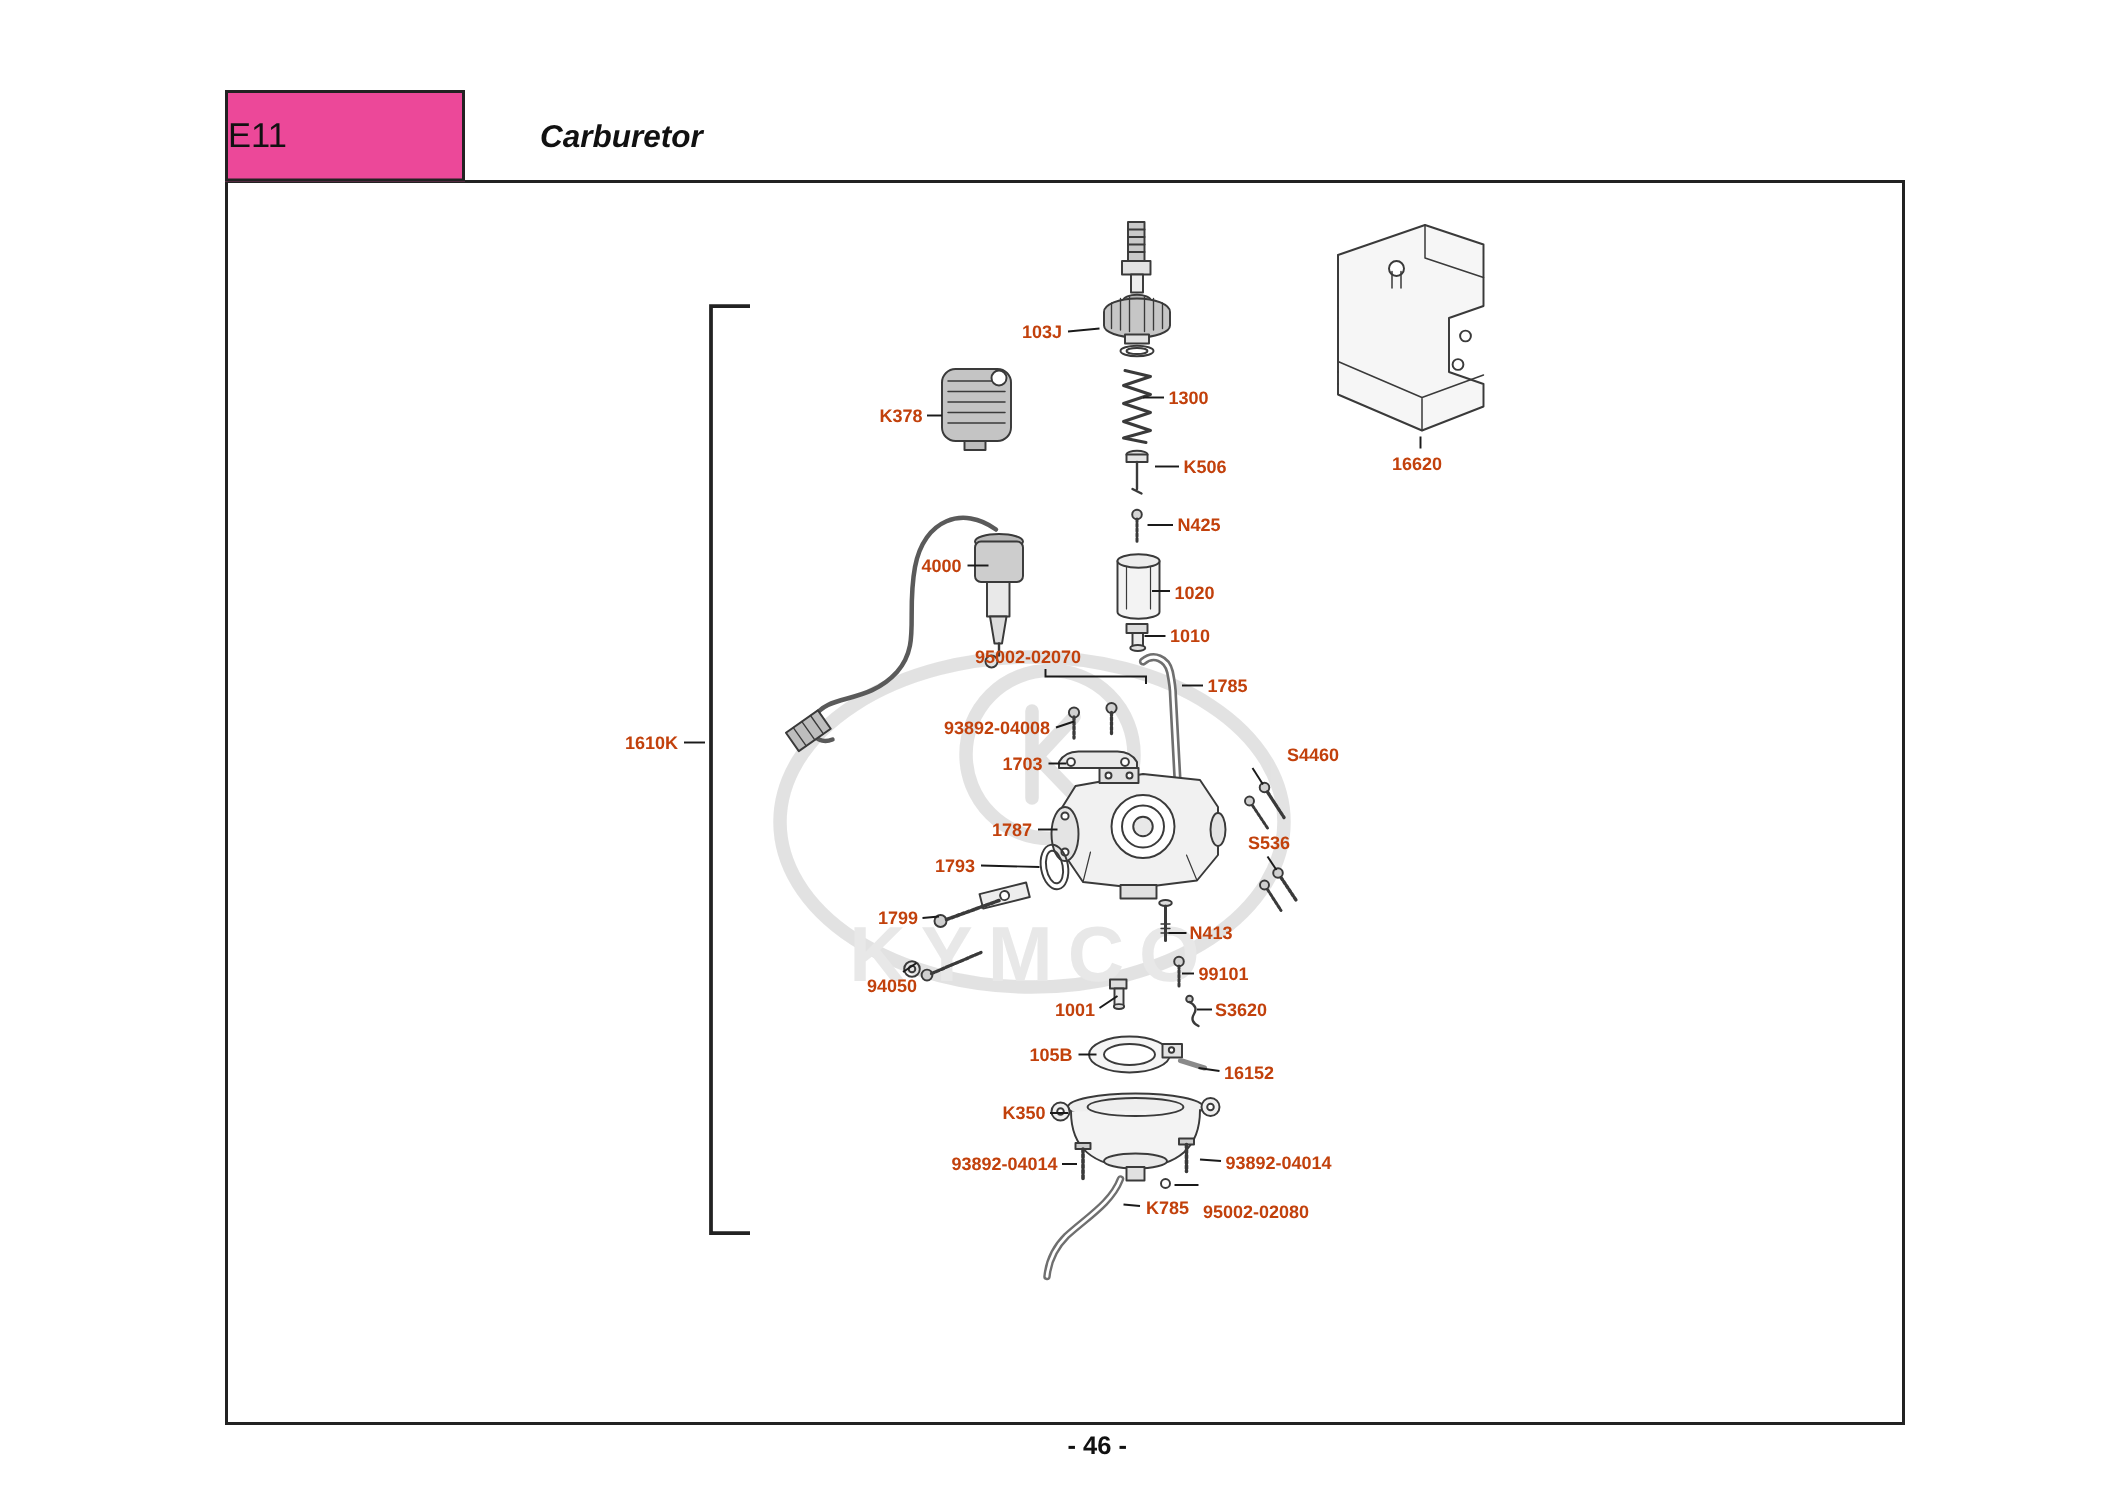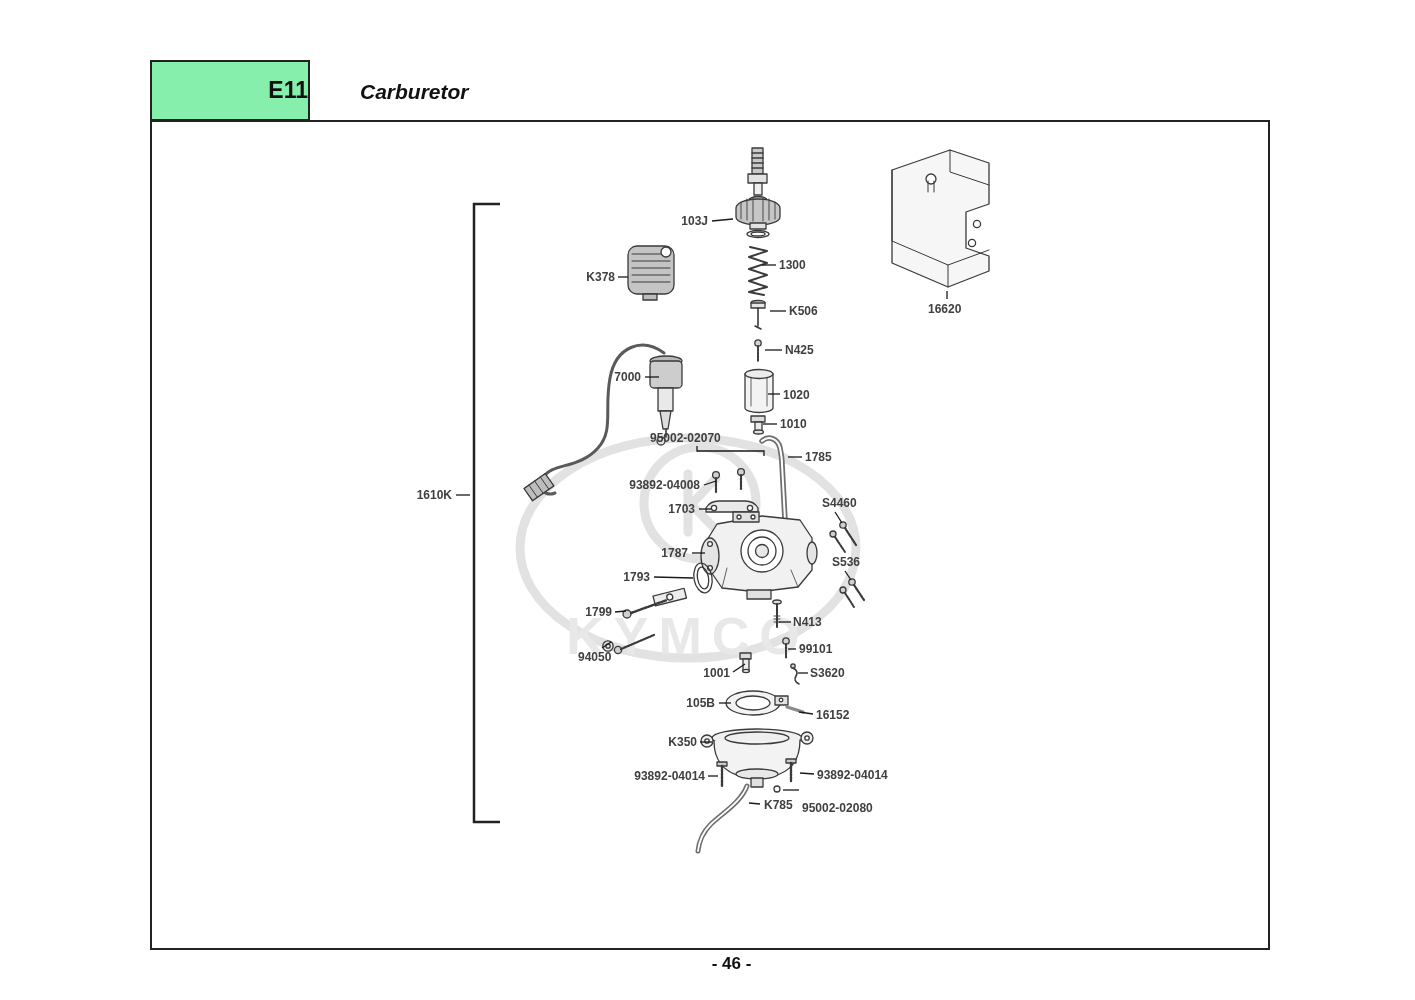--- a/index.html
+++ b/index.html
@@ -10,23 +10,23 @@
     height: 1000px;
     background: #ffffff;
     font-family: "Liberation Sans", sans-serif;
     overflow: hidden;
   }
   .code-box {
     position: absolute;
     left: 150px; top: 60px;
     width: 160px; height: 61px;
     border: 2px solid #222;
-    display: flex; align-items: center; justify-content: flex-end;
-    font-size: 23px; font-weight: bold; color: #111;
-    background: #86efac;
+    display: flex; align-items: center; justify-content: flex-start;
+    font-size: 23px; font-weight: normal; color: #111;
+    background: #ec4899;
     z-index: 3;
   }
   .page-title {
     position: absolute;
     left: 360px; top: 80px;
     font-size: 21px; font-weight: bold; color: #111;
     z-index: 3;
     font-style: italic;
   }
   .frame {
@@ -44,21 +44,21 @@
     font-size: 17px; font-weight: bold; color: #111; margin-left: 48px;
   }
   svg.diagram {
     position: absolute; left: 0; top: 0;
     z-index: 2;
   }
   .part-label {
     position: absolute;
     font-size: 12px;
     font-weight: bold;
-    color: #404040;
+    color: #c2410c;
     white-space: nowrap;
     z-index: 4;
   }
   .ra { text-align: right; }
 </style>
 </head>
 <body>
 
 <div class="page">
 
@@ -317,28 +317,28 @@
       <path d="M618,277 L628,277"></path>
       <path d="M947,299 L947,291"></path>
       <path d="M456,495 L470,495"></path>
     </g>
   </svg>
 
   <div class="part-label ra" style="left:663px;top:214px;width:45px">103J</div>
   <div class="part-label" style="left:779px;top:258px">1300</div>
   <div class="part-label" style="left:789px;top:304px">K506</div>
   <div class="part-label" style="left:785px;top:343px">N425</div>
-  <div class="part-label ra" style="left:596px;top:370px;width:45px">7000</div>
+  <div class="part-label ra" style="left:596px;top:370px;width:45px">4000</div>
   <div class="part-label" style="left:783px;top:388px">1020</div>
   <div class="part-label" style="left:780px;top:417px">1010</div>
   <div class="part-label" style="left:650px;top:431px">95002-02070</div>
   <div class="part-label" style="left:805px;top:450px">1785</div>
   <div class="part-label ra" style="left:620px;top:478px;width:80px">93892-04008</div>
   <div class="part-label ra" style="left:650px;top:502px;width:45px">1703</div>
-  <div class="part-label" style="left:822px;top:496px">S4460</div>
+  <div class="part-label" style="left:858px;top:496px">S4460</div>
   <div class="part-label ra" style="left:643px;top:546px;width:45px">1787</div>
   <div class="part-label" style="left:832px;top:555px">S536</div>
   <div class="part-label ra" style="left:605px;top:570px;width:45px">1793</div>
   <div class="part-label ra" style="left:567px;top:605px;width:45px">1799</div>
   <div class="part-label" style="left:793px;top:615px">N413</div>
   <div class="part-label" style="left:578px;top:650px">94050</div>
   <div class="part-label" style="left:799px;top:642px">99101</div>
   <div class="part-label ra" style="left:685px;top:666px;width:45px">1001</div>
   <div class="part-label" style="left:810px;top:666px">S3620</div>
   <div class="part-label ra" style="left:670px;top:696px;width:45px">105B</div>

